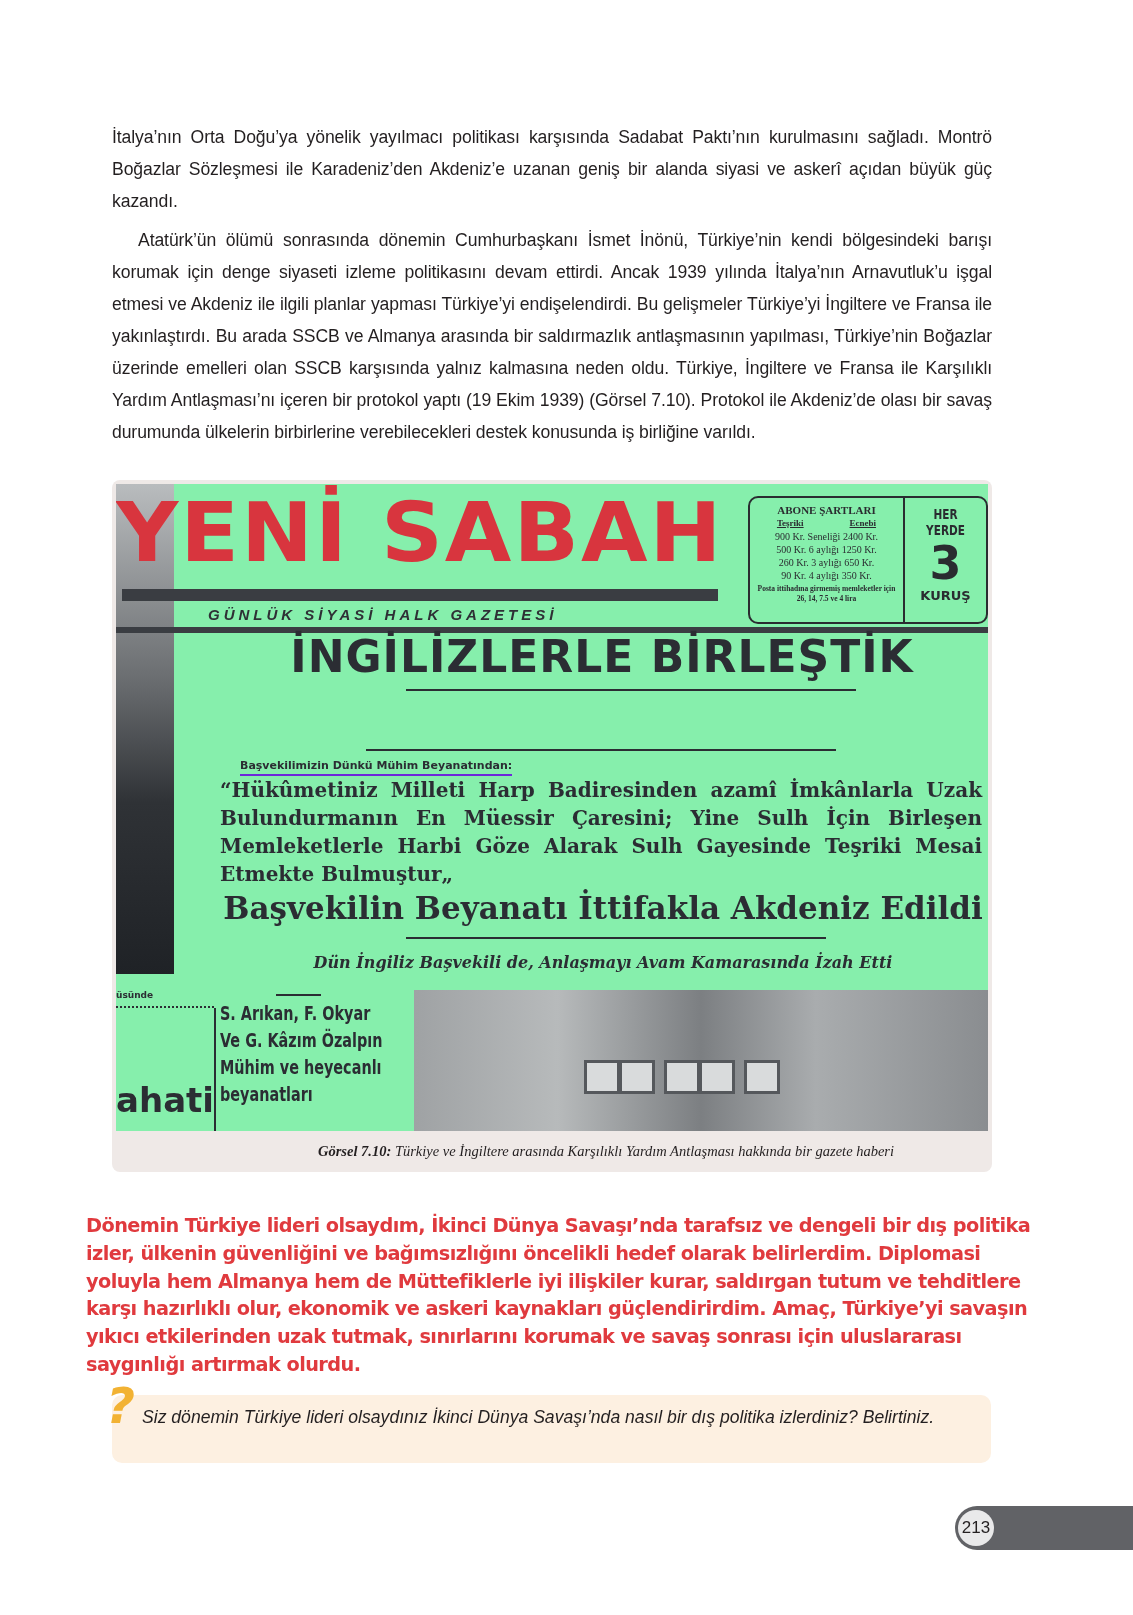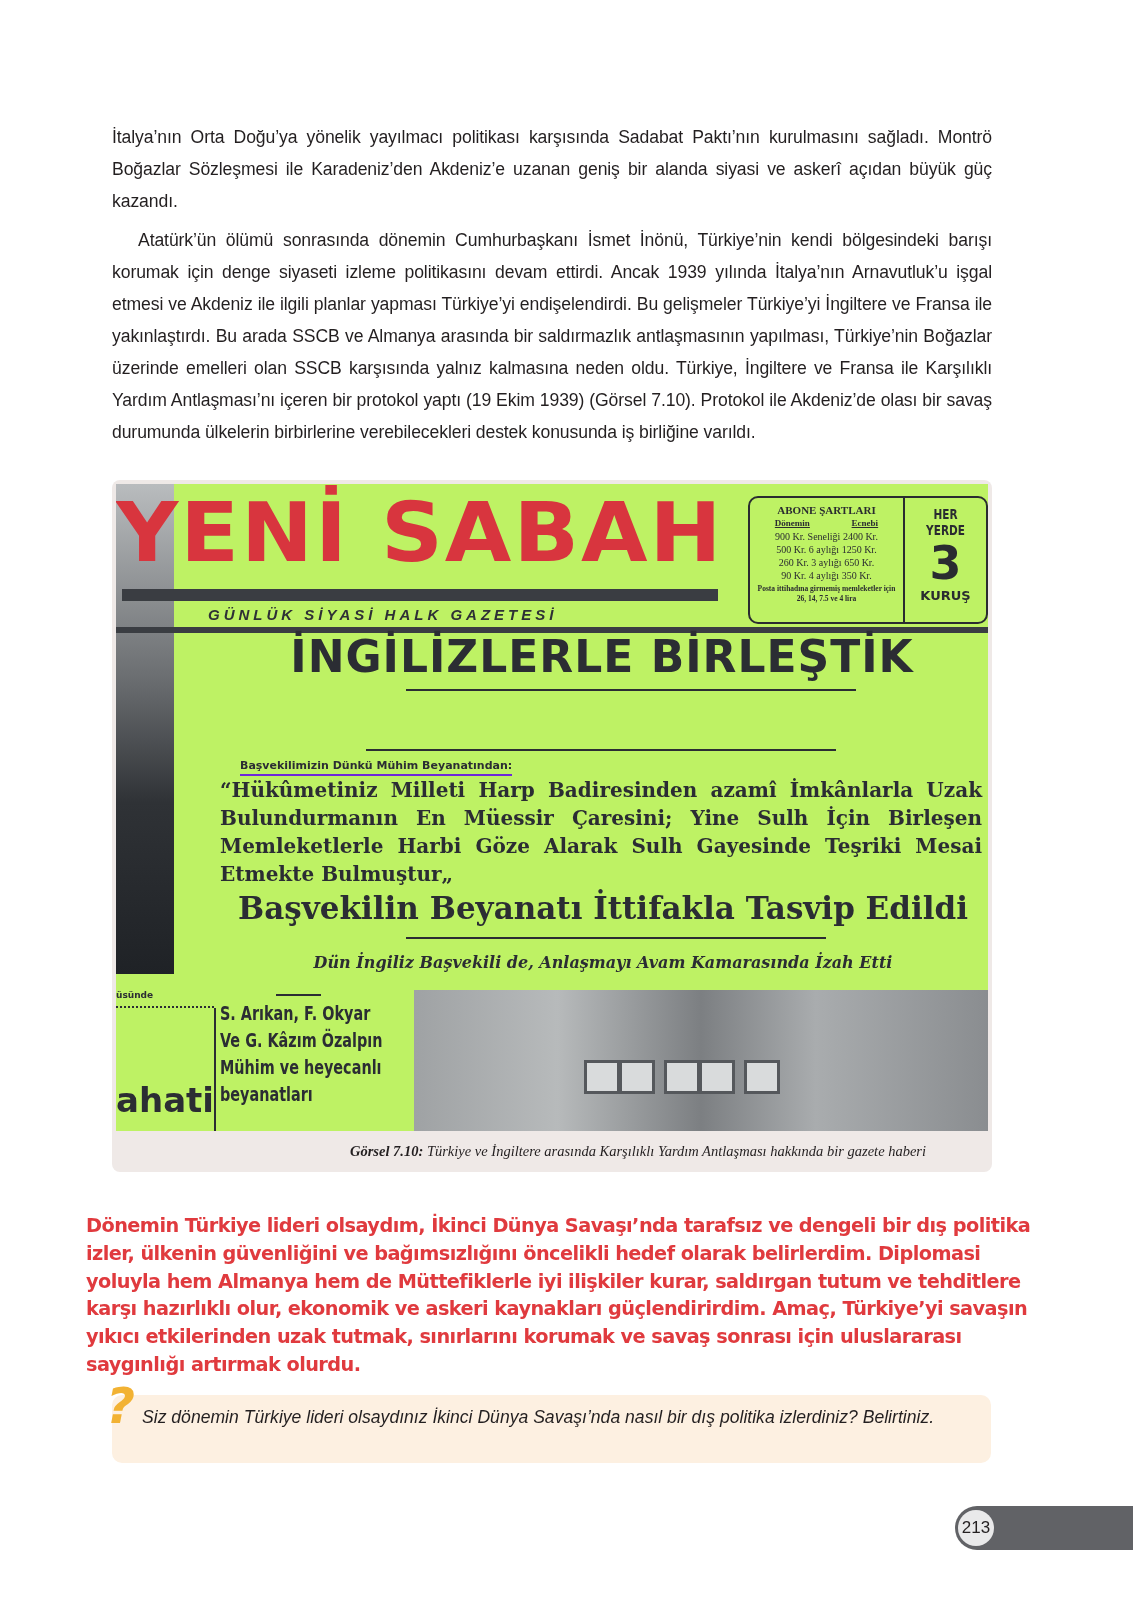--- a/index.html
+++ b/index.html
@@ -3,21 +3,21 @@
 <meta charset="utf-8">
 <style>
   html, body { margin: 0; padding: 0; background: #ffffff; }
   body { width: 1133px; height: 1615px; position: relative; overflow: hidden; font-family: "Liberation Sans", sans-serif; color: #231f20; }
   .para { position: absolute; left: 112px; width: 880px; font-size: 17.6px; line-height: 32px; text-align: justify; letter-spacing: -0.1px; }
   .para.p1 { top: 103px; }
   .para.p2 { top: 206px; text-indent: 26px; }
 
   
   .figure { position: absolute; left: 112px; top: 480px; width: 880px; height: 692px; background: #efe9e7; border-radius: 8px; }
-  .newspaper { position: absolute; left: 4px; top: 4px; width: 872px; height: 647px; background: #bef264; overflow: hidden; }
+  .newspaper { position: absolute; left: 4px; top: 4px; width: 872px; height: 647px; background: #86efac; overflow: hidden; }
   .np-title { position: absolute; left: 0; top: 6px; font-family: "DejaVu Sans", sans-serif; font-weight: bold; font-size: 86px; letter-spacing: 2px; color: #d8353e; transform: scaleY(0.95); transform-origin: top left; line-height: 90px; }
   .np-bar1 { position: absolute; left: 6px; top: 105px; width: 596px; height: 12px; background: #3a3d42; }
   .np-sub { position: absolute; left: 92px; top: 122px; font-style: italic; font-weight: bold; font-size: 15px; letter-spacing: 4px; color: #2e3035; }
   .np-bar2 { position: absolute; left: 0; top: 143px; width: 872px; height: 6px; background: #3a3d42; }
   .np-box { position: absolute; left: 632px; top: 12px; width: 240px; height: 128px; border: 2px solid #2a2c30; border-radius: 10px; box-sizing: border-box; font-family: "Liberation Serif", serif; color: #2a2c30; }
   .np-box-left { position: absolute; left: 0; top: 0; width: 155px; height: 100%; border-right: 2px solid #2a2c30; padding: 6px 4px; box-sizing: border-box; font-size: 10px; line-height: 13px; text-align: center; }
   .np-box-left .h { font-weight: bold; font-size: 11px; }
   .np-box-left .cols { display: flex; justify-content: space-around; font-weight: bold; font-size: 9px; text-decoration: underline; }
   .np-box-left .foot { font-size: 7.5px; font-weight: bold; line-height: 10px; margin-top: 2px; }
   .np-box-right { position: absolute; left: 155px; top: 0; width: 81px; height: 100%; text-align: center; font-weight: bold; }
@@ -32,21 +32,21 @@
   .np-head3 { position: absolute; left: 104px; top: 402px; width: 766px; text-align: center; font-family: "DejaVu Serif", serif; font-weight: bold; font-size: 31px; color: #2b2d33; line-height: 44px; }
   .np-head4 { position: absolute; left: 104px; top: 464px; width: 766px; text-align: center; font-family: "DejaVu Serif", serif; font-style: italic; font-weight: bold; font-size: 16px; color: #2b2d33; line-height: 30px; }
   .np-photo-left { position: absolute; left: 0; top: 0; width: 58px; height: 490px; background: linear-gradient(180deg, #b9bcbe 0%, #6a6d70 40%, #2f3236 65%, #1f2226 100%); }
   .np-side-top { position: absolute; left: 0; top: 506px; font-family: "DejaVu Sans", sans-serif; font-weight: bold; font-size: 9px; color: #2b2d33; }
   .np-wave { position: absolute; left: 0; top: 522px; width: 98px; height: 4px; border-top: 2px dotted #2b2d33; }
   .np-side-big { position: absolute; left: 0; top: 596px; font-family: "DejaVu Sans", sans-serif; font-weight: bold; font-size: 34px; color: #2b2d33; }
   .np-vline { position: absolute; left: 98px; top: 524px; width: 2px; height: 123px; background: #2b2d33; }
   .np-col { position: absolute; left: 104px; top: 516px; font-family: "DejaVu Sans", sans-serif; font-weight: bold; font-size: 20px; line-height: 27px; color: #2b2d33; transform: scaleX(0.72); transform-origin: left top; white-space: nowrap; }
   .np-photo { position: absolute; left: 298px; top: 506px; width: 574px; height: 141px; background: linear-gradient(90deg, #9fa2a4 0%, #b7babb 25%, #7c7f82 50%, #a9acae 70%, #8a8d90 100%); }
   .np-photo .win { position: absolute; background: #d9dbdc; border: 3px solid #55585c; }
-  .caption { position: absolute; left: 0; top: 651px; width: 988px; height: 41px; text-align: center; font-family: "Liberation Serif", serif; font-style: italic; font-size: 14.5px; line-height: 41px; color: #231f20; padding-left: 32px; }
+  .caption { position: absolute; left: 0; top: 651px; width: 988px; height: 41px; text-align: center; font-family: "Liberation Serif", serif; font-style: italic; font-size: 14.5px; line-height: 41px; color: #231f20; }
   .caption b { font-weight: bold; }
 
   .answer { position: absolute; left: 86px; top: 1212px; width: 960px; font-family: "DejaVu Sans", sans-serif; font-weight: bold; font-size: 19.3px; line-height: 27.8px; color: #e03a3e; letter-spacing: -0.55px; }
 
   .question-box { position: absolute; left: 112px; top: 1395px; width: 879px; height: 68px; background: #fdf0e1; border-radius: 10px; }
   .q-icon { position: absolute; left: -6px; top: -14px; font-family: "DejaVu Sans", sans-serif; font-weight: bold; font-style: italic; font-size: 50px; line-height: 50px; color: #f2b233; }
   .q-text { position: absolute; left: 30px; top: 9px; width: 845px; font-style: italic; font-size: 17.6px; line-height: 27px; color: #231f20; }
 
   .page-tab { position: absolute; left: 955px; top: 1506px; width: 178px; height: 44px; background: #616266; border-radius: 22px 0 0 22px; }
   .page-num { position: absolute; left: 958px; top: 1510px; width: 36px; height: 36px; border-radius: 50%; background: #e9e9ea; text-align: center; line-height: 36px; font-size: 17px; color: #231f20; }
@@ -60,42 +60,42 @@
 <div class="figure">
   <div class="newspaper">
     <div class="np-photo-left"></div>
     <div class="np-title">YENİ SABAH</div>
     <div class="np-bar1"></div>
     <div class="np-sub">GÜNLÜK SİYASİ HALK GAZETESİ</div>
     <div class="np-box">
       <div class="np-box-left">
         <div class="h">ABONE ŞARTLARI</div>
         <div class="cols">
-          <span>Dönemin</span>
+          <span>Teşriki</span>
           <span>Ecnebi</span>
         </div>
         <div>900 Kr. Seneliği 2400 Kr.</div>
         <div>500 Kr. 6 aylığı 1250 Kr.</div>
         <div>260 Kr. 3 aylığı 650 Kr.</div>
         <div>90 Kr. 4 aylığı 350 Kr.</div>
         <div class="foot">Posta ittihadına girmemiş memleketler için 26, 14, 7.5 ve 4 lira</div>
       </div>
       <div class="np-box-right">
         <div class="a">HER YERDE</div>
         <div class="b">3</div>
         <div class="c">KURUŞ</div>
       </div>
     </div>
     <div class="np-bar2"></div>
     <div class="np-head1">İNGİLİZLERLE BİRLEŞTİK</div>
     <div class="np-rule" style="left:290px; top:205px; width:450px;"></div>
     <div class="np-rule" style="left:250px; top:265px; width:470px;"></div>
     <div class="np-kicker">Başvekilimizin Dünkü Mühim Beyanatından:</div>
     <div class="np-quote">“Hükûmetiniz Milleti Harp Badiresinden azamî İmkânlarla Uzak Bulundurmanın En Müessir Çaresini; Yine Sulh İçin Birleşen Memleketlerle Harbi Göze Alarak Sulh Gayesinde Teşriki Mesai Etmekte Bulmuştur„</div>
-    <div class="np-head3">Başvekilin Beyanatı İttifakla Tasvip Edildi</div>
+    <div class="np-head3">Başvekilin Beyanatı İttifakla Akdeniz Edildi</div>
     <div class="np-rule" style="left:290px; top:453px; width:420px;"></div>
     <div class="np-head4">Dün İngiliz Başvekili de, Anlaşmayı Avam Kamarasında İzah Etti</div>
     <div class="np-side-top">üsünde</div>
     <div class="np-wave"></div>
     <div class="np-side-big">ahati</div>
     <div class="np-vline"></div>
     <div class="np-rule" style="left:160px; top:510px; width:45px;"></div>
     <div class="np-col">
       <div>S. Arıkan, F. Okyar</div>
       <div>Ve G. Kâzım Özalpın</div>

